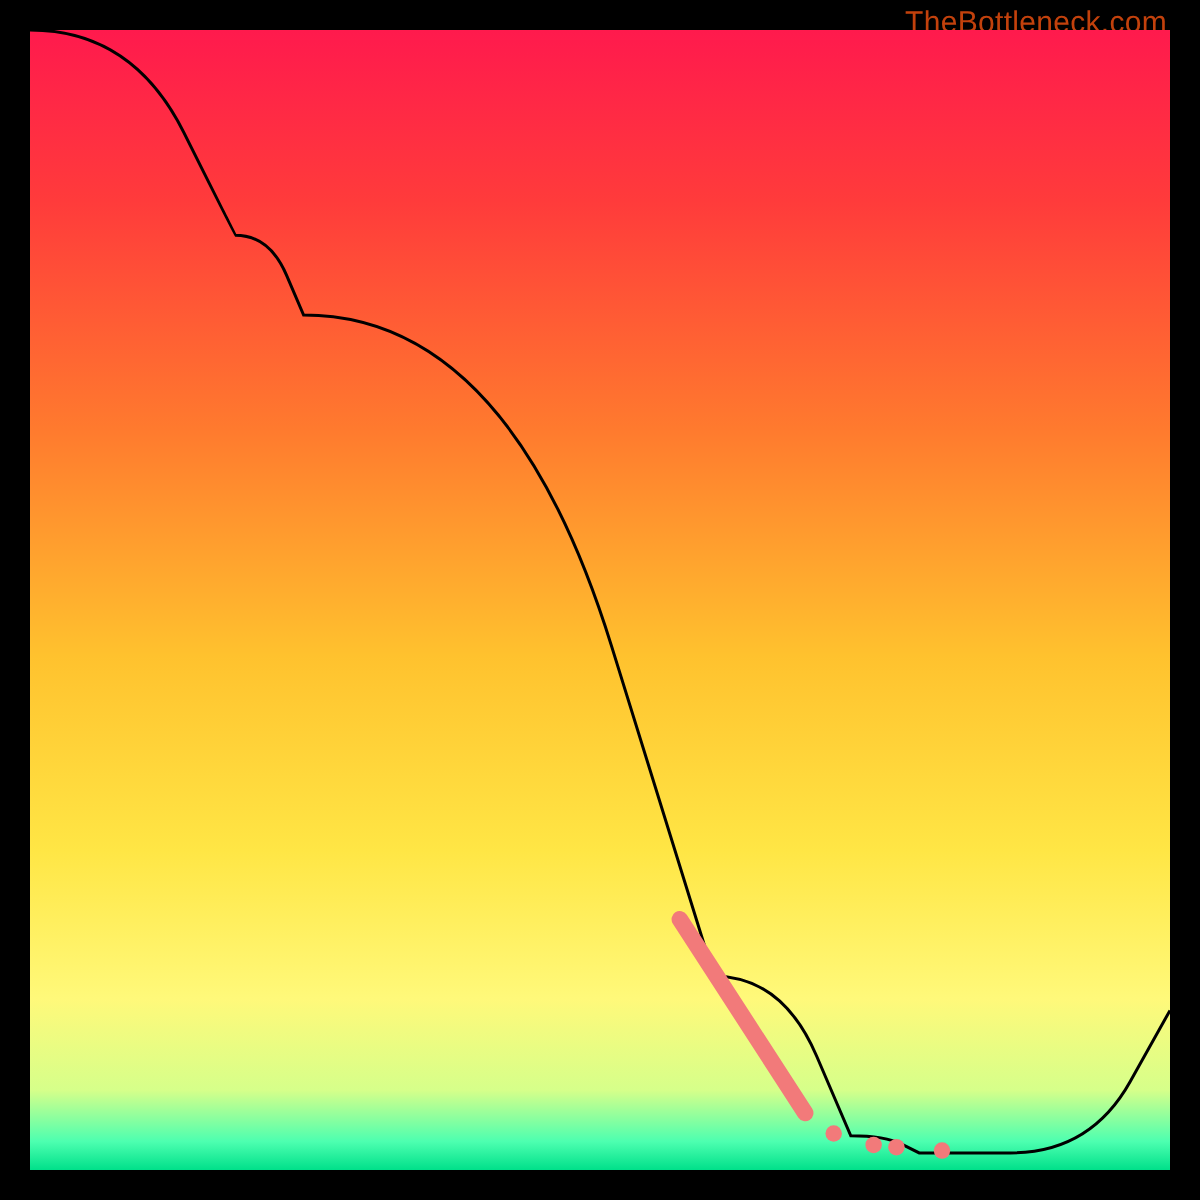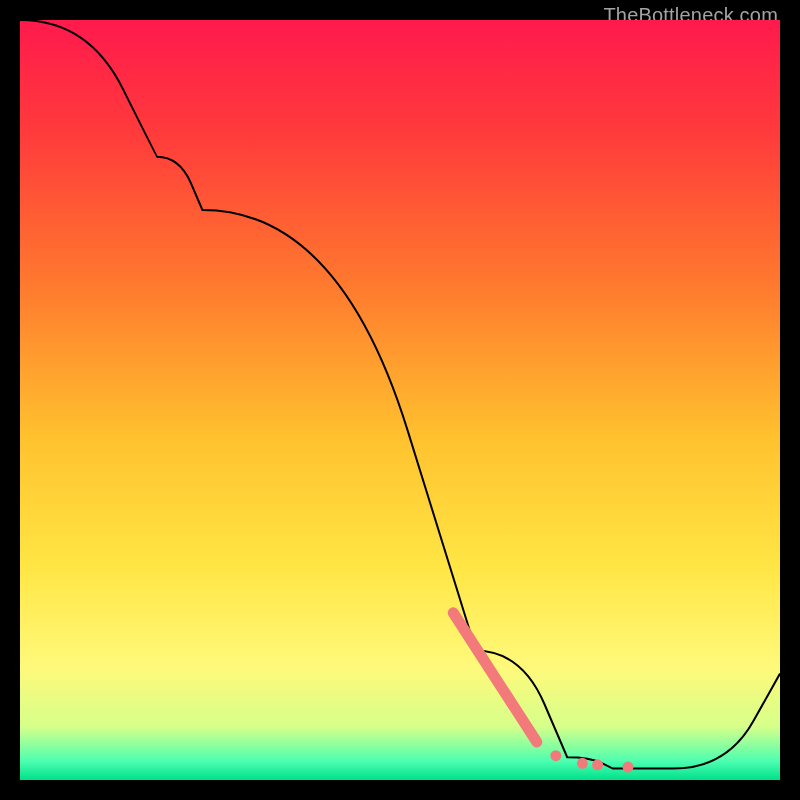--- a/index.html
+++ b/index.html
@@ -23,21 +23,21 @@
     position: absolute;
     left: 20px;
     top: 20px;
     width: 760px;
     height: 760px;
   }
   .watermark {
     position: absolute;
     top: 4px;
     right: 22px;
-    color: #a3a3a3;
+    color: #c2410c;
     font-size: 20px;
     font-weight: 500;
     letter-spacing: 0.2px;
     user-select: none;
   }
   svg {
     display: block;
   }
 </style>
 </head>

